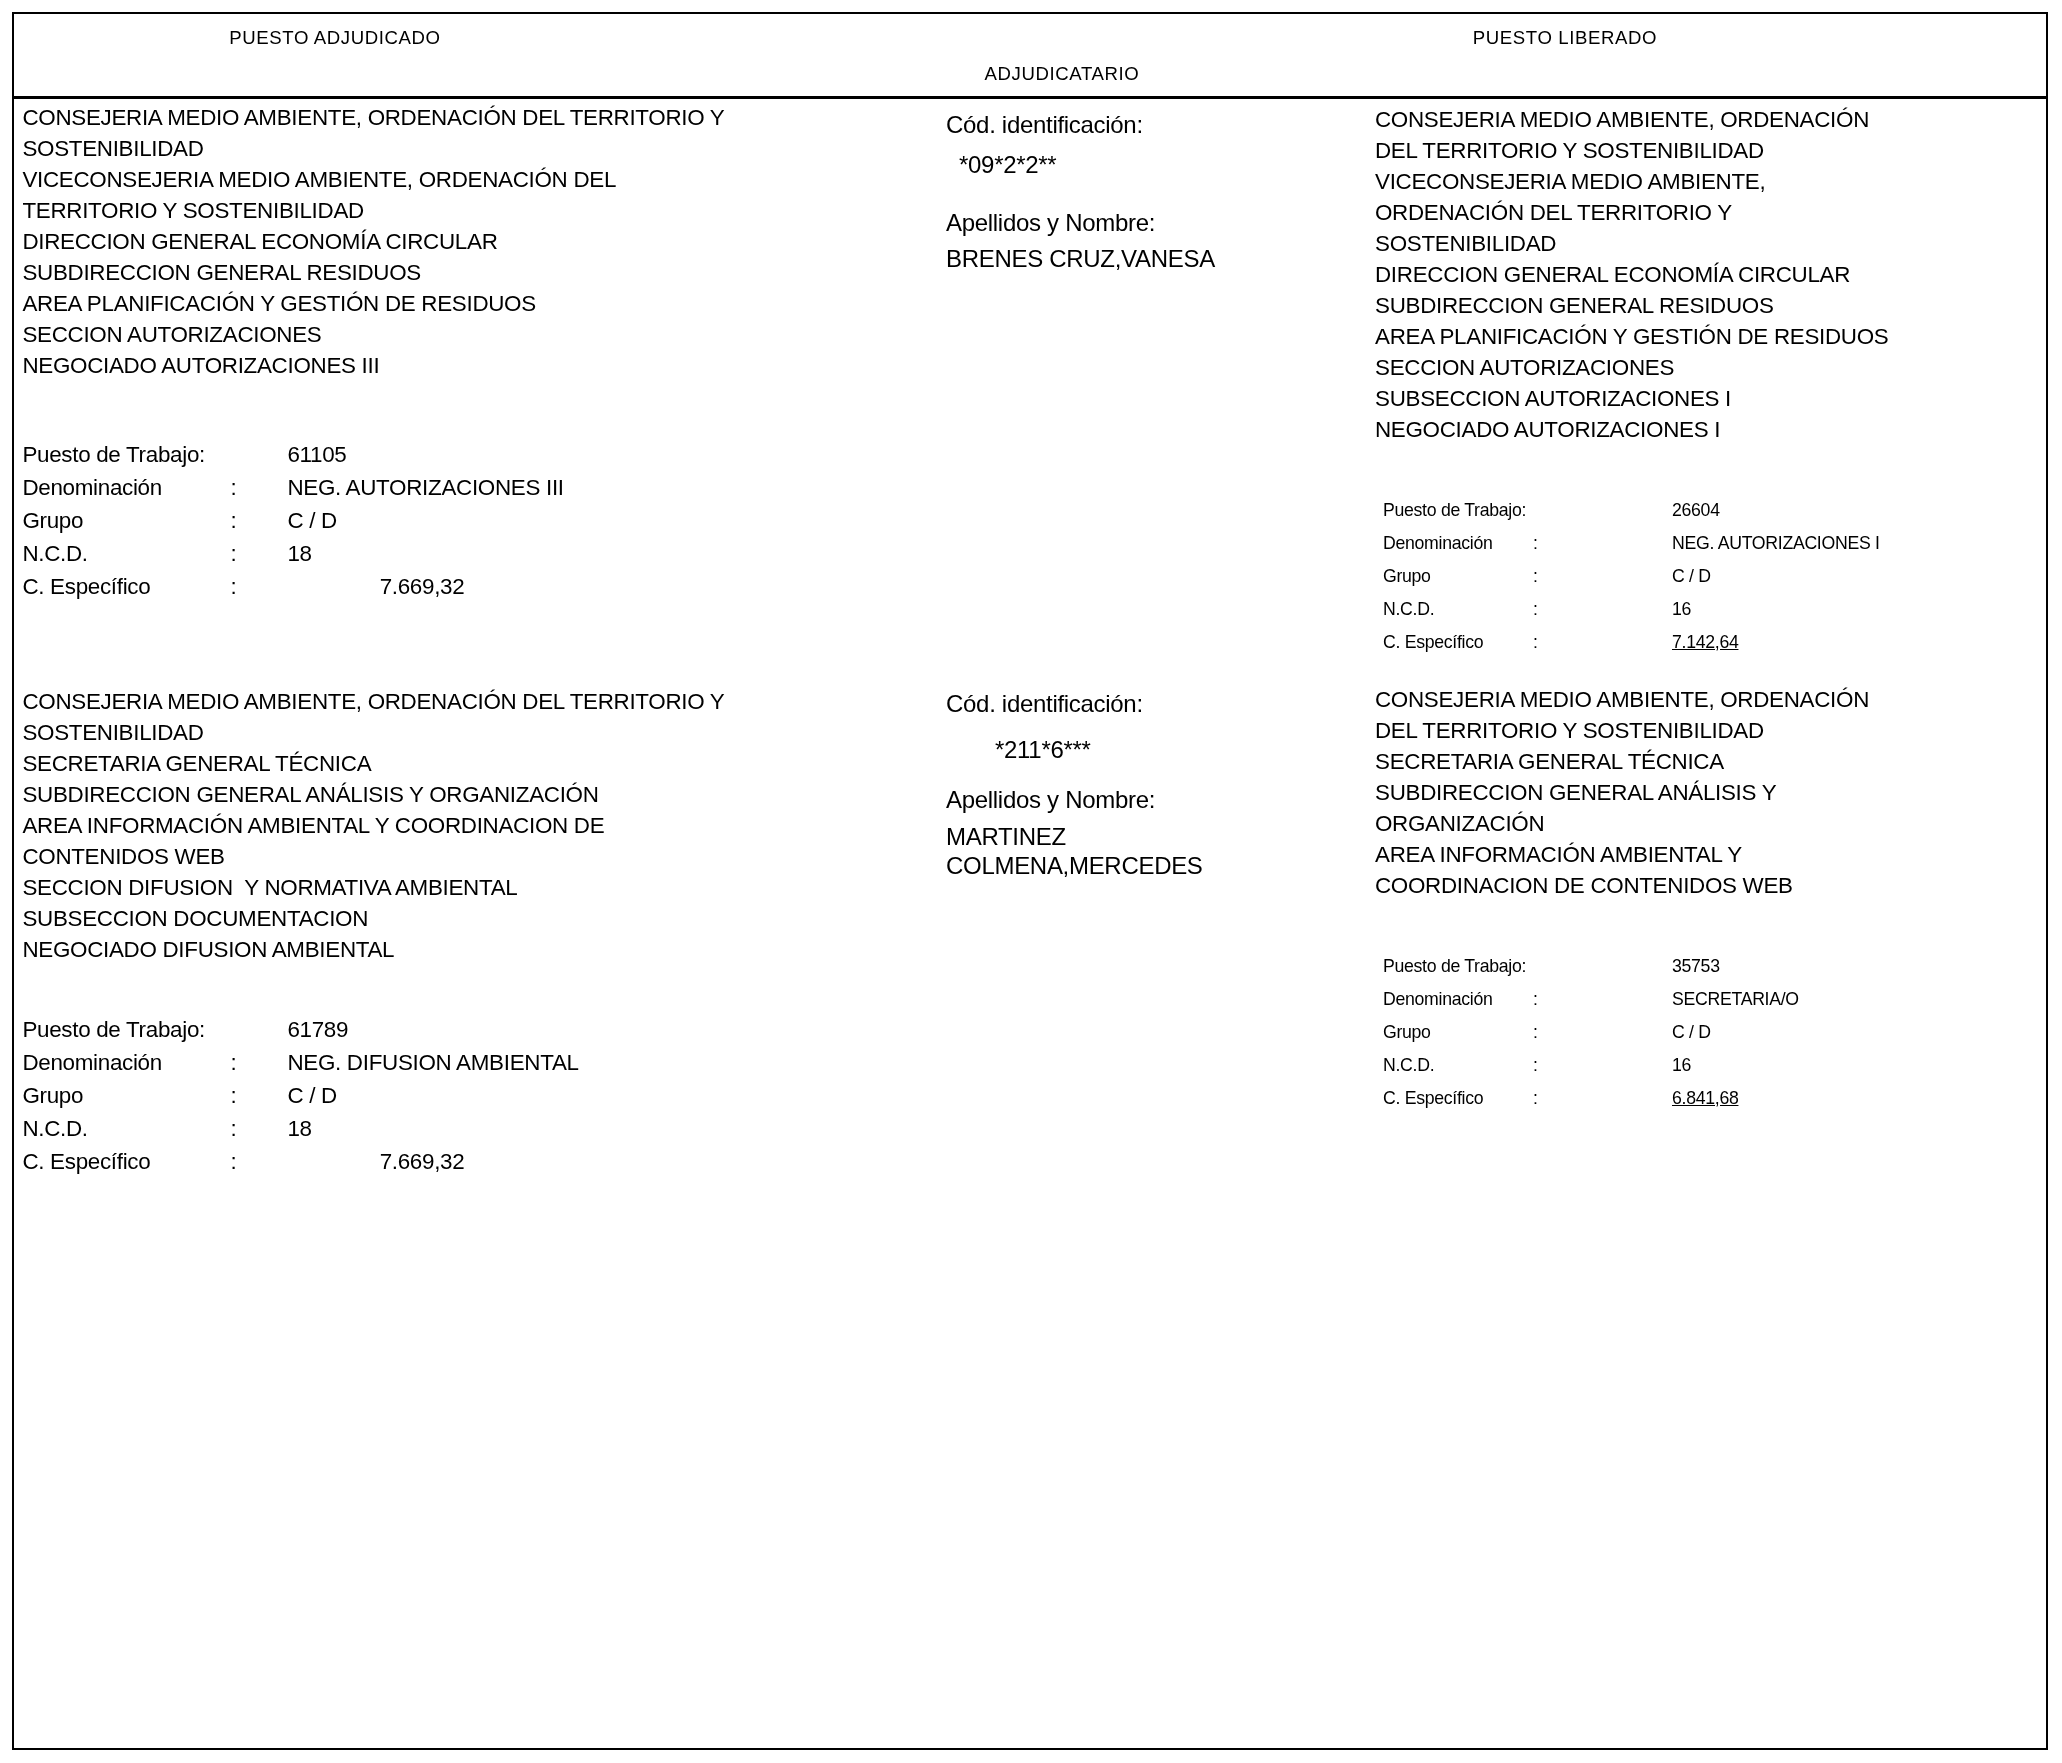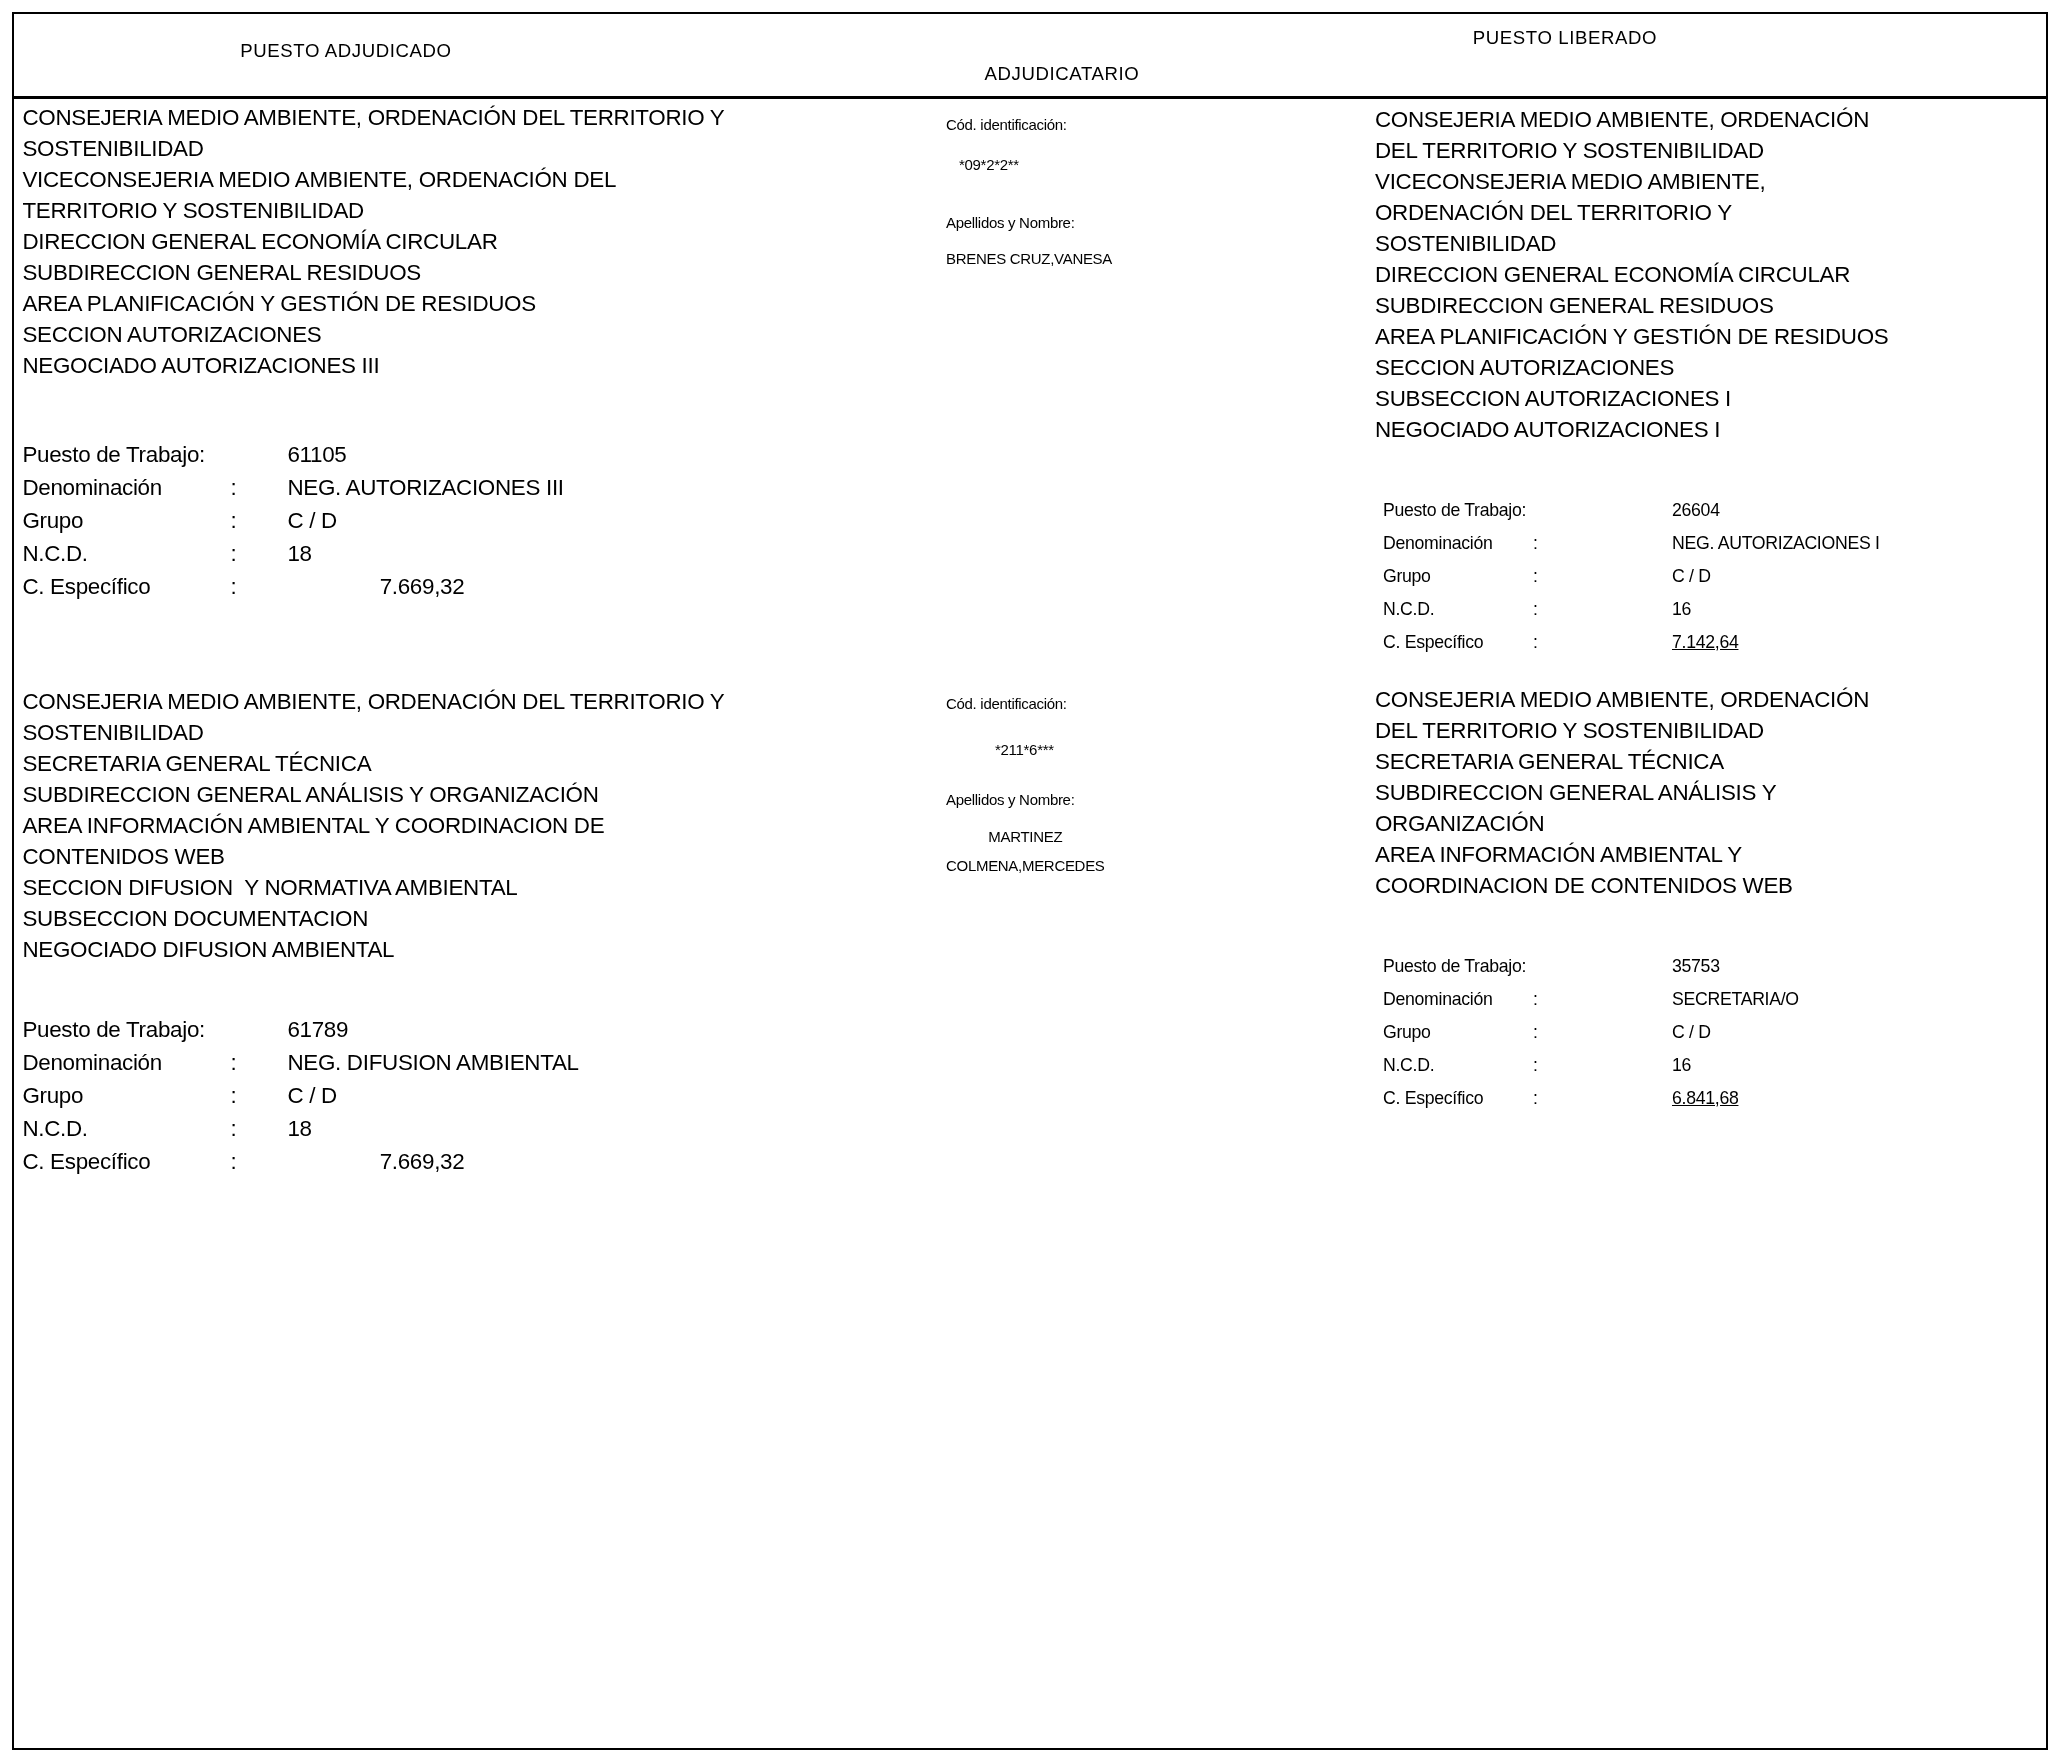--- a/index.html
+++ b/index.html
@@ -17,36 +17,36 @@
   }
   .hdr-rule {
     position:absolute; left:0; right:0; top:82px; height:2.8px;
     background:#000000;
   }
   .col-hdr {
     position:absolute; top:13px;
     transform:translateX(-50%);
     font-size:18.6px; letter-spacing:0.6px; white-space:nowrap;
   }
-  .hdr-1 { left:332px;margin-top:13px; }
+  .hdr-1 { left:321px; }
   .hdr-2 { left:1048px;margin-top:36px; }
   .hdr-3 { left:1551px; }
 
   .org {
     position:absolute; white-space:pre-wrap;
     font-size:22.4px; line-height:31px;
   }
   .org.left  { left:8.4px;    width:914px; }
   .org.right { left:1361px; width:675px; }
   .r0-adj-org { top:88px; }
   .r0-lib-org { top:90px; }
   .r1-adj-org { top:672px; }
   .r1-lib-org { top:670px; }
 
-  .mid { position:absolute; left:932px; white-space:pre-wrap; font-size:15px; line-height:28px;text-align:center; }
+  .mid { position:absolute; left:932px; white-space:pre-wrap; font-size:24px; line-height:28px; }
   .mid.code { left:945px; }
   .r0-cod-label  { top:97px; }
   .r0-cod-value  { top:137px; }
   .r0-ape-label  { top:195px; }
   .r0-ape-value  { top:231px; }
   .r1-cod-label  { top:676px; }
   .r1-cod-value  { top:722px;margin-left:36px; }
   .r1-ape-label  { top:772px; }
   .r1-ape-value  { top:808px; line-height:29px; }
 

